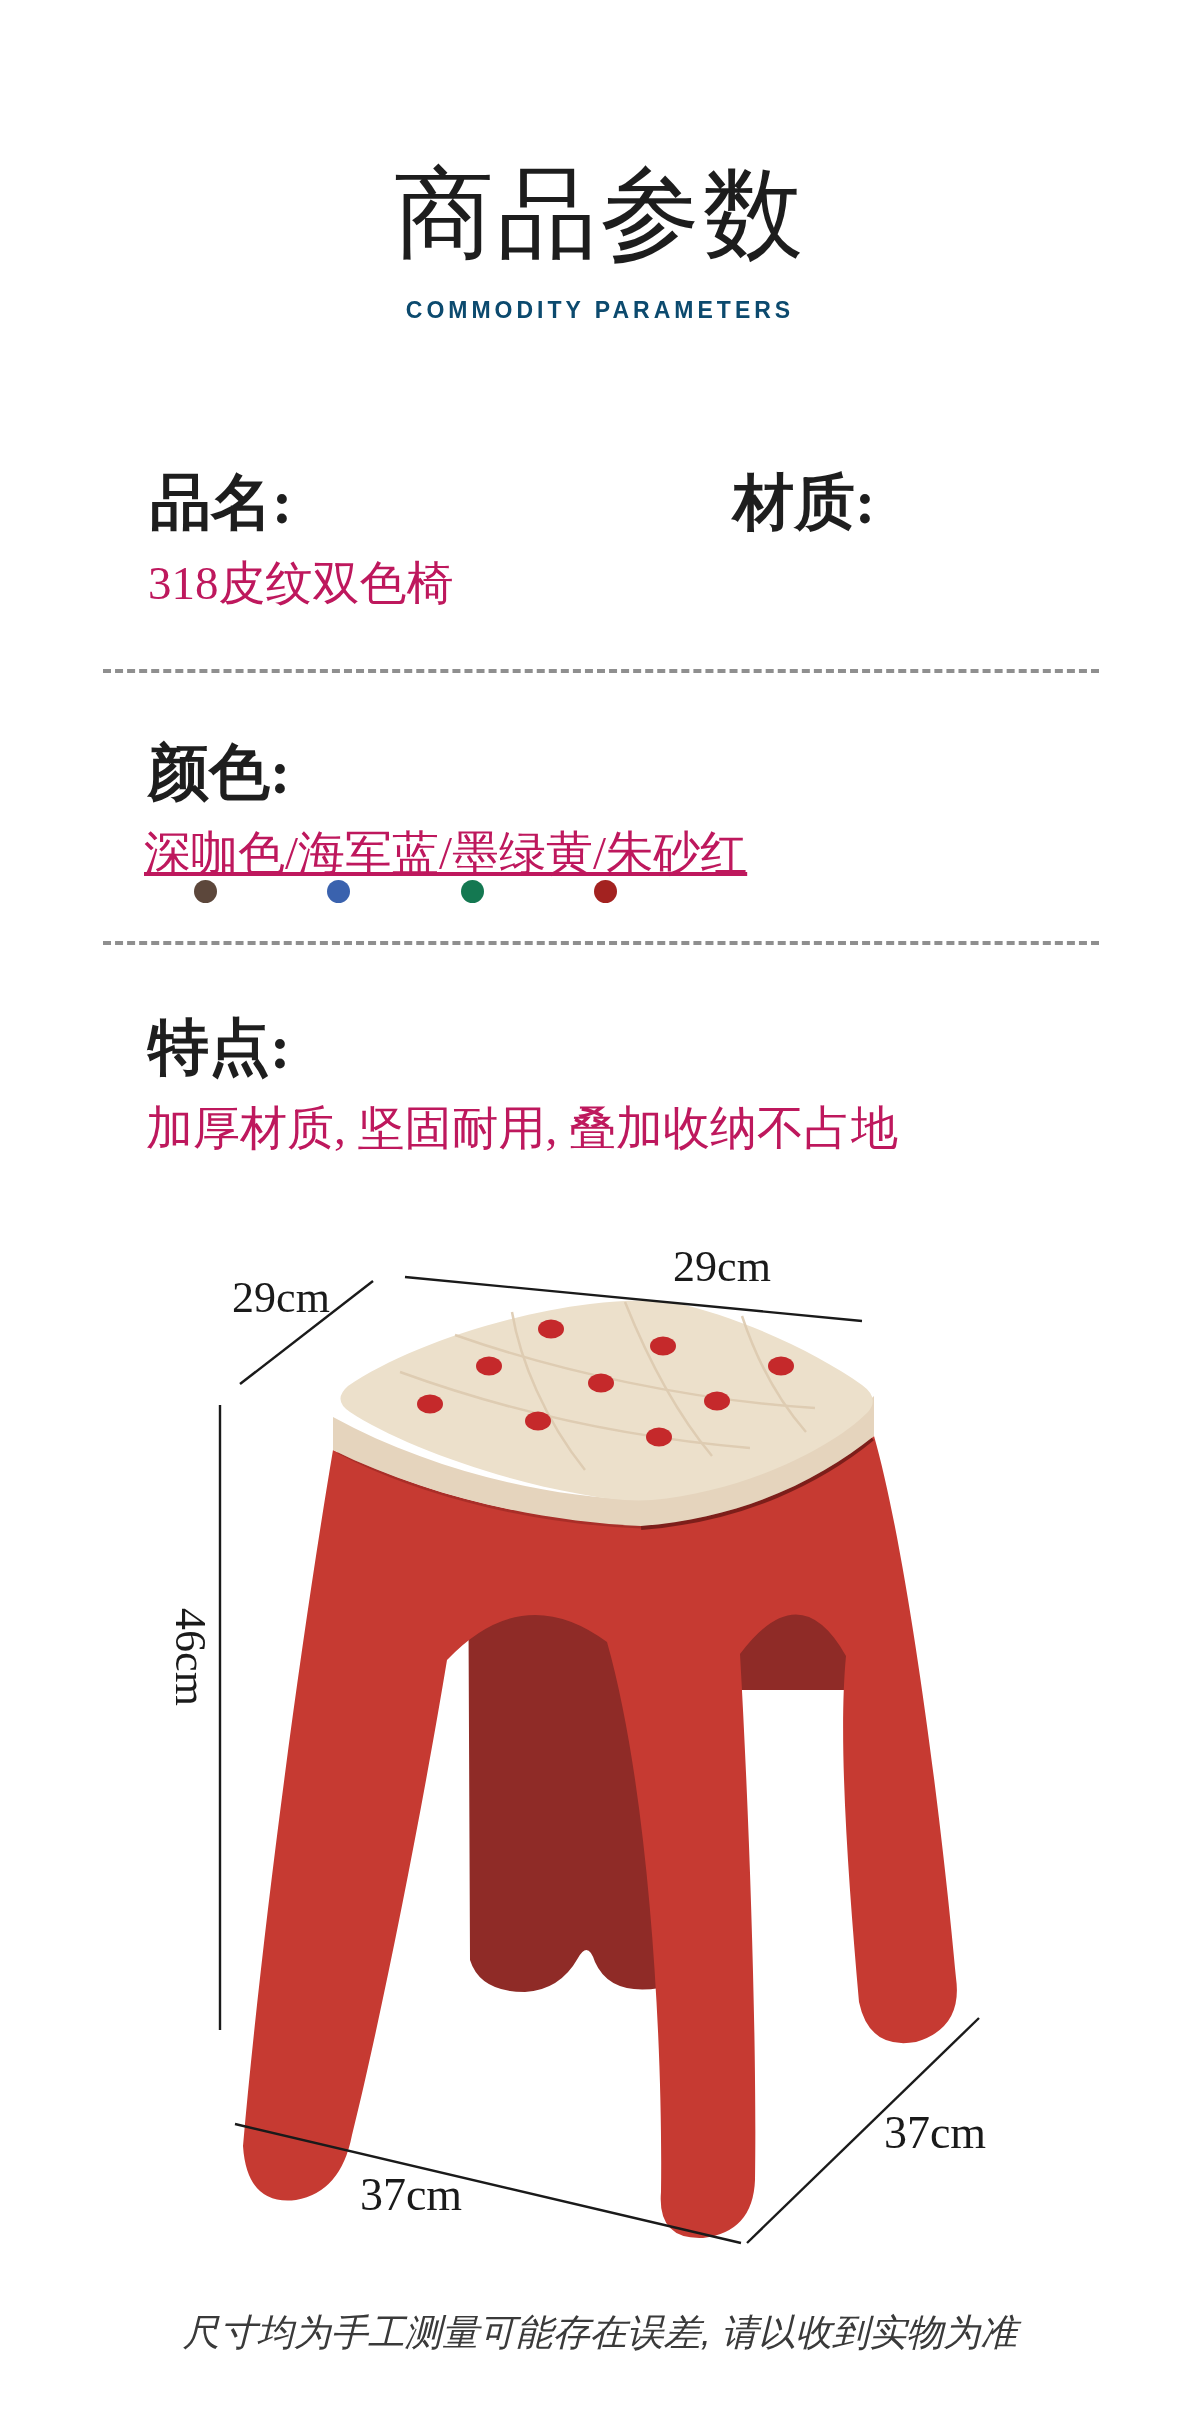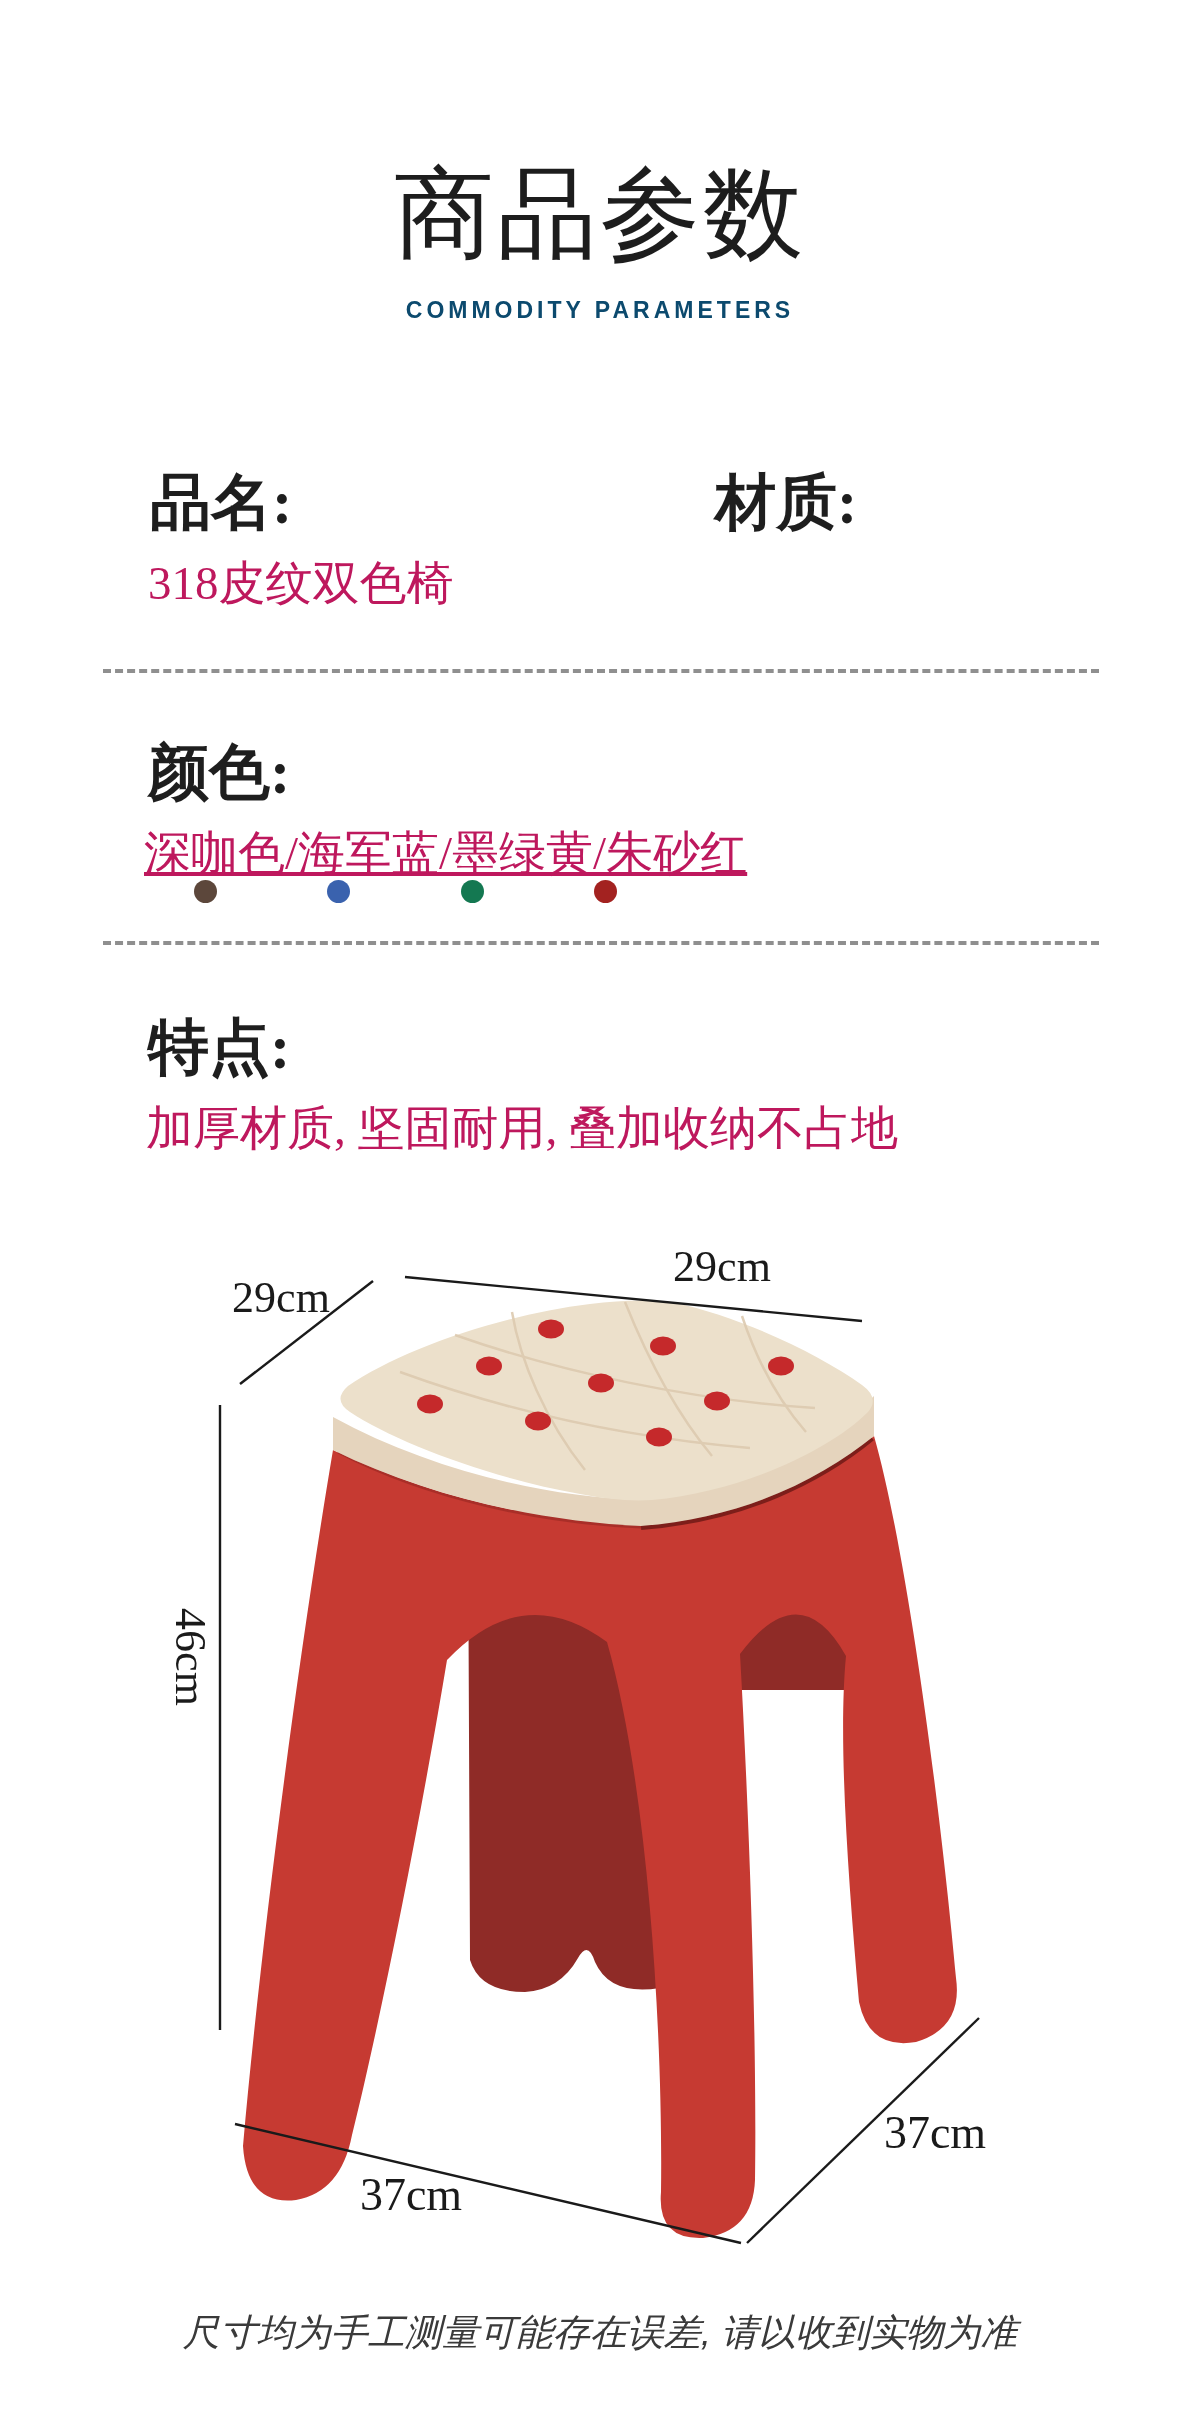--- a/index.html
+++ b/index.html
@@ -21,21 +21,21 @@
 </head>
 <body>
 
 <div class="page">
 
   <div class="abs center title">商品参数</div>
   <div class="abs center subtitle">COMMODITY PARAMETERS</div>
 
   <div class="abs spec-label" style="left:150px;top:462px;">品名:</div>
   <div class="abs spec-value" style="left:148px;top:552px;">318皮纹双色椅</div>
-  <div class="abs spec-label" style="left:715px;top:462px;">材质:</div>
+  <div class="abs spec-label" style="left:733px;top:462px;">材质:</div>
 
   <div class="abs divider" style="top:669px;"></div>
 
   <div class="abs spec-label" style="left:148px;top:732px;">颜色:</div>
   <div class="abs spec-value" style="left:144px;top:822px;text-decoration:underline;">深咖色/海军蓝/墨绿黄/朱砂红</div>
   <span class="dot" style="left: 194px; background: rgb(92, 71, 59);"></span>
   <span class="dot" style="left: 327px; background: rgb(58, 98, 174);"></span>
   <span class="dot" style="left: 461px; background: rgb(20, 120, 81);"></span>
   <span class="dot" style="left: 594px; background: rgb(163, 34, 32);"></span>
 

